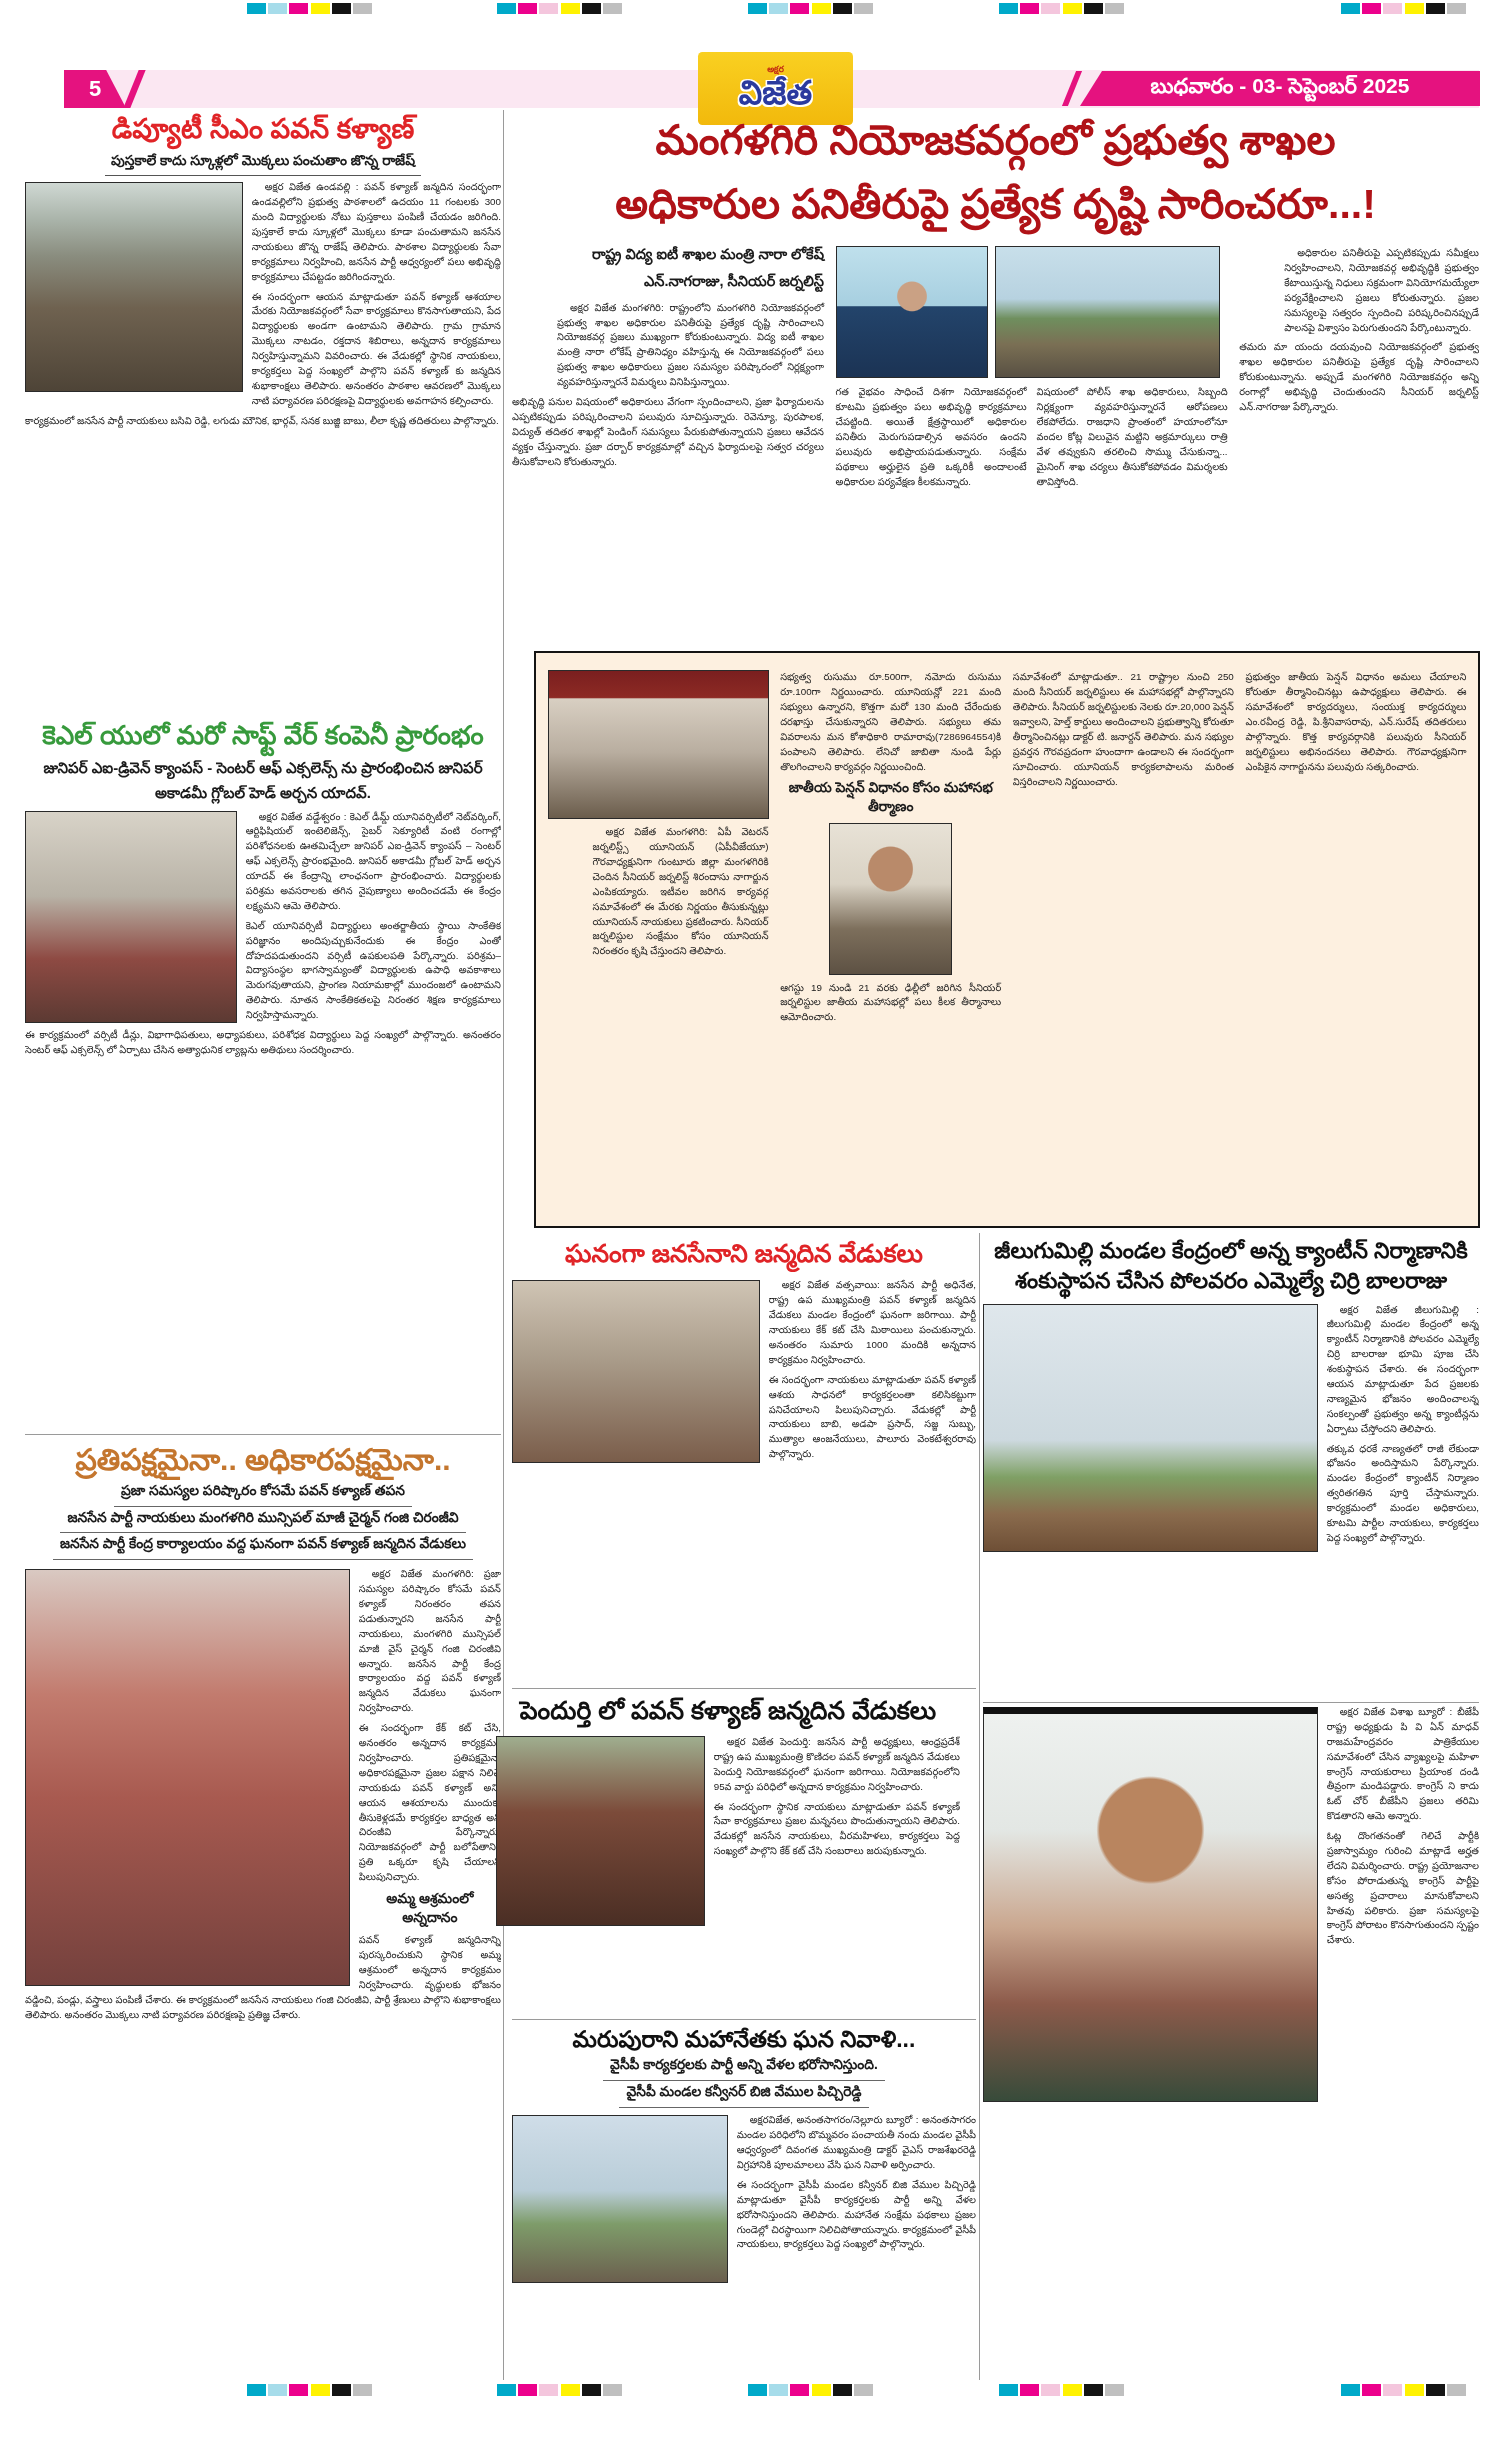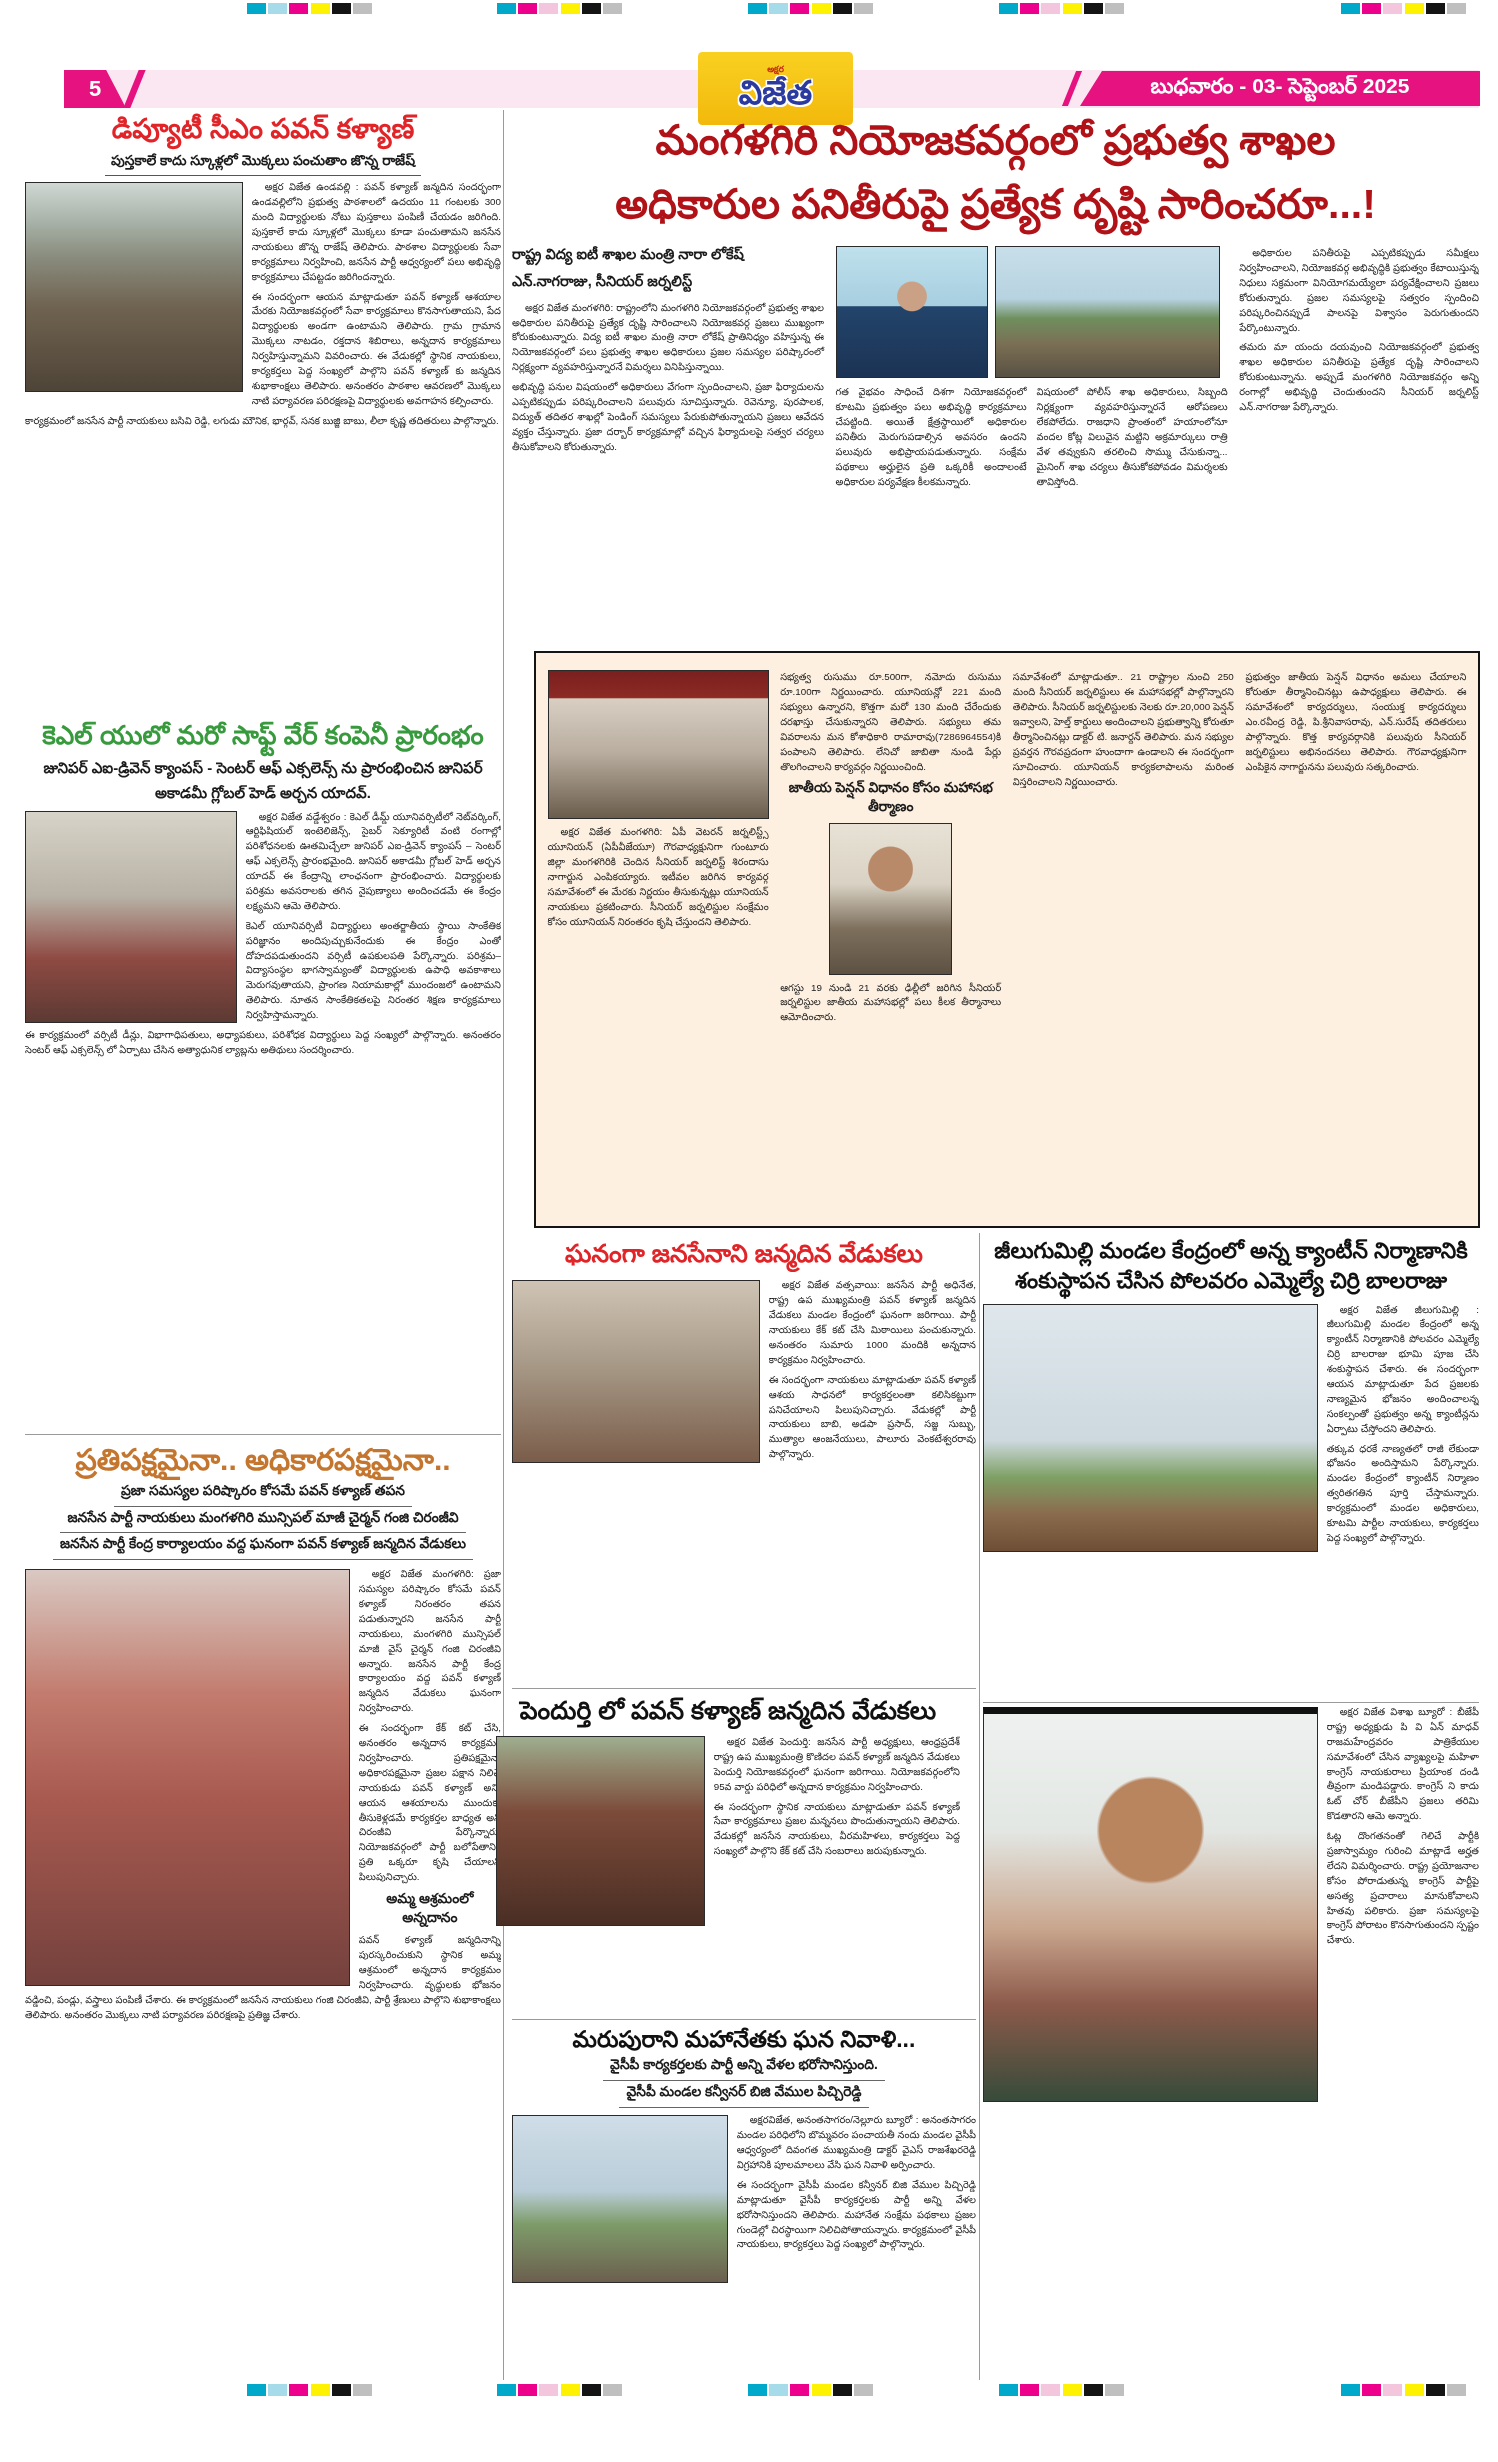--- a/index.html
+++ b/index.html
@@ -43,21 +43,21 @@
   .hl-green2 { color:#2e9e46; }
   .hl-orange { color:#c4762e; }
   .hl-crimson { color:#e43a5a; }
   .hl-black { color:#111; }
   .kicker { font-size:13.8px; font-weight:bold; text-align:center; margin:5.8px auto 4.4px;
     width:fit-content; padding:0 5.8px 2.9px; border-bottom:0.7px solid #555; }
   .kicker.noline { border-bottom:none; padding-bottom:0; }
   .subline { font-size:13.8px; font-weight:bold; text-align:center; margin:2.9px auto 0;
     width:fit-content; padding:0 7.3px 3.6px; border-bottom:0.7px solid #666; }
   .body-p { font-size:9.8px; line-height:1.52; text-align:justify; margin-bottom:5px; }
-  .lead-ind { text-indent:13px; }
+  .lead-ind { text-indent:13px;margin-left:45px; }
   .ph { border:1.5px solid #2a2a2a; }
   .ph-l { float:left; margin:1.5px 8.7px 4.4px 0; }
   .vline { width:0; border-left:1.1px solid #9a9a9a; }
   .hline { height:0; border-top:1.1px solid #9a9a9a; }
   .midhead { font-size:13.8px; font-weight:bold; text-align:center; margin:5.8px 0 4.4px; }
 
   
   .sc-pawan { background:linear-gradient(180deg,#cfd8d3 0%,#a9b3a9 18%,#8a8d7f 35%,#6f6250 60%,#4e4437 100%); }
   .sc-lokesh { background:radial-gradient(circle at 50% 38%,#caa184 0 13%,rgba(0,0,0,0) 14%),
     linear-gradient(180deg,#bfe0ec 0%,#a7cfe0 45%,#23446b 46%,#1b3354 100%); }
@@ -73,21 +73,21 @@
   .sc-canteen { background:linear-gradient(180deg,#dfe7ec 0%,#cdd9df 55%,#7fa065 70%,#8a6b4d 85%,#6e4f36 100%); }
   .sc-congress { border-top:7.3px solid #111;
     background:radial-gradient(circle at 50% 30%,#b9855f 0 16%,rgba(0,0,0,0) 17%),
     linear-gradient(180deg,#eef1ef 0%,#e3e7e4 30%,#caa78f 55%,#8c5a4a 75%,#374b3a 100%); }
 
   
   .main-cols { display:flex; gap:11.6px; margin-top:10px; }
   .main-colA { width:312px; }
   .main-colB { width:392px; }
   .main-colC { flex:1; }
-  .byline { font-size:14.5px; font-weight:bold; text-align:left; margin-bottom:7.3px; }
+  .byline { font-size:14.5px; font-weight:bold; text-align:right; margin-bottom:7.3px; }
   .photo-row { display:flex; gap:7.3px; margin-bottom:7.3px; }
   .twocol { column-count:2; column-gap:10px; }
 
   
   .apvju-box { border:2.2px solid #141414; background:#fdf0e0; padding:8.7px 11.6px; }
   .apvju-cols { display:flex; gap:11.6px; margin-top:8.7px; }
   .apvju-col { flex:1; min-width:0; }
 </style>
 </head>
 <body>

